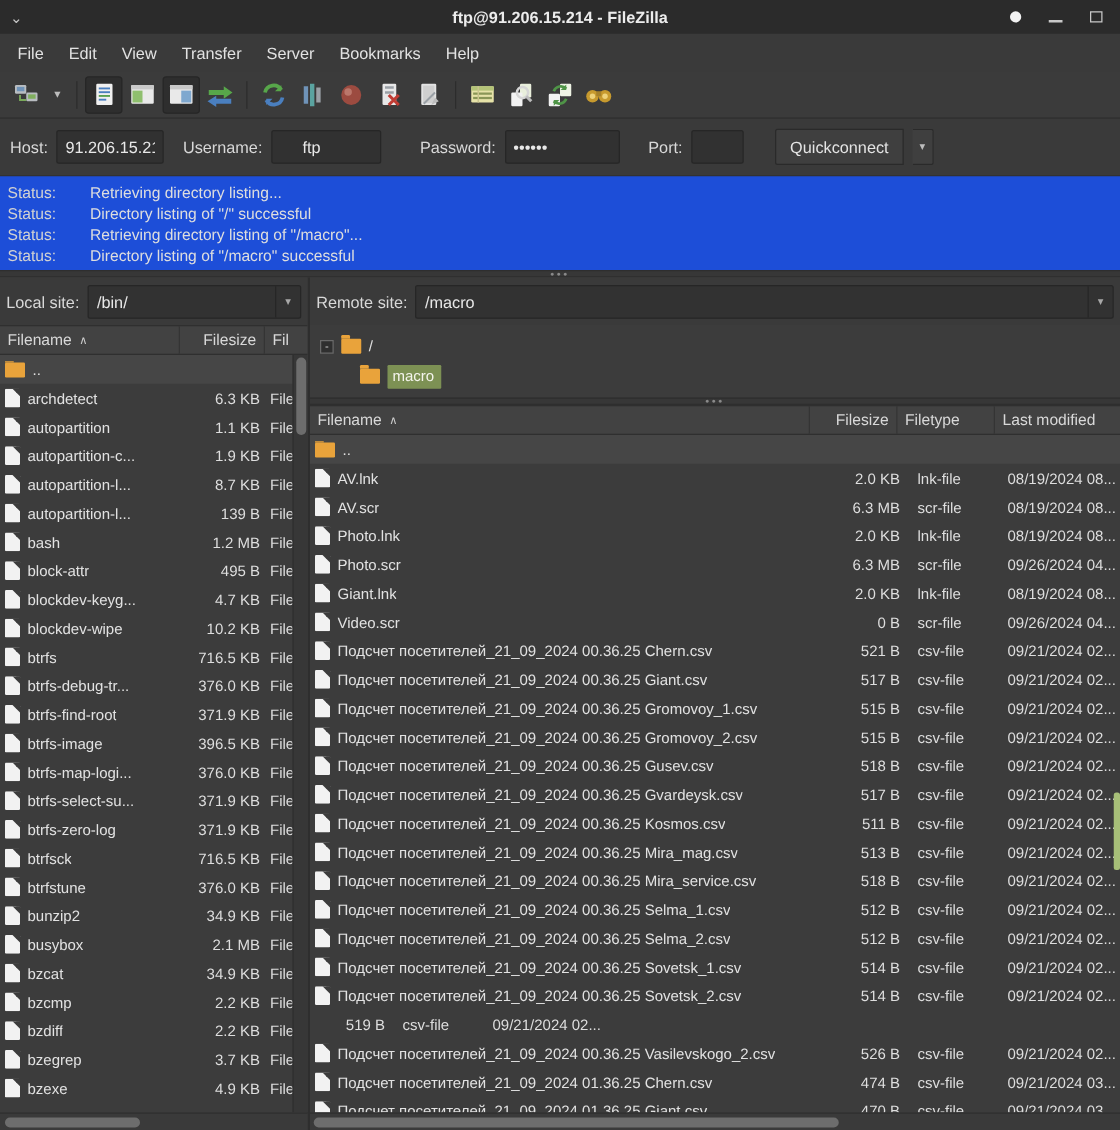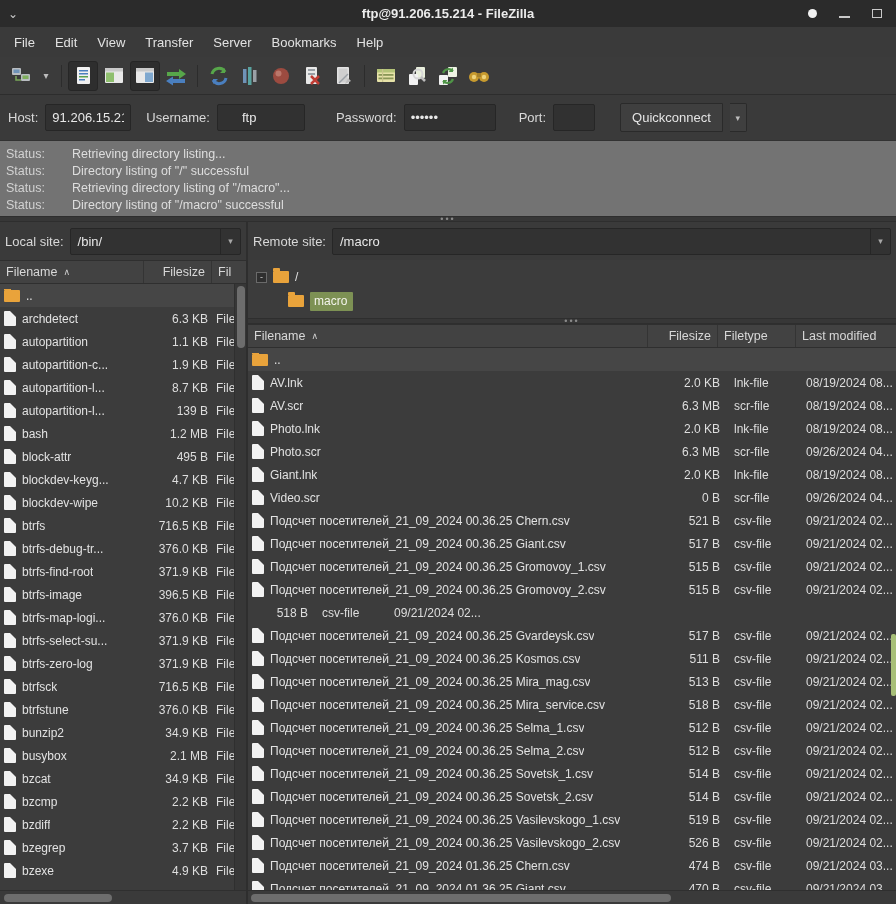--- a/index.html
+++ b/index.html
@@ -26,21 +26,21 @@
   .tool-btn.pressed { background:#2e2e2e; border-color:#262626; }
   .tool-sep { width:1px; height:22px; background:#2c2c2c; margin:0 5px; }
   .tool-dd { width:18px; height:30px; display:flex; align-items:center; justify-content:center; color:#bdbdbd; font-size:10px; }
   
   .quickbar { height:45px; display:flex; align-items:center; padding:0 8px; gap:7px; background:#3a3a3a; }
   .qc-label { color:#d8d8d8; font-size:13px; }
   .qc-input { height:27px; background:#313131; border:1px solid #262626; border-radius:2px; color:#e8e8e8; padding:0 6px; font-family:inherit; font-size:13px; outline:none; }
   .qc-btn { height:29px; background:#3f3f3f; border:1px solid #2a2a2a; border-radius:2px 0 0 2px; color:#e4e4e4; padding:0 11px; font-size:13px; }
   .qc-dd { height:29px; width:17px; background:#3f3f3f; border:1px solid #2a2a2a; border-left:none; border-radius:0 2px 2px 0; color:#bdbdbd; font-size:9px; display:flex; align-items:center; justify-content:center; }
   
-  .log { height:76px; background:#737373; padding-top:4px; border-top:1px solid #323232; overflow:hidden; }
+  .log { height:76px; background:#1d4ed8; padding-top:4px; border-top:1px solid #323232; overflow:hidden; }
   .log-line { display:flex; height:17px; align-items:center; font-size:12.5px; }
   .log-label { width:72px; padding-left:6px; color:#d2d2d2; }
   .log-msg { color:#dedede; }
   
   .sash { height:6px; background:#373737; display:flex; align-items:center; justify-content:center; border-top:1px solid #2e2e2e; border-bottom:1px solid #2e2e2e; }
   .sash .dots { color:#8a8a8a; font-size:9px; letter-spacing:2px; line-height:3px; }
   
   .main { display:flex; height:682px; }
   .left-pane { width:248px; border-right:2px solid #2e2e2e; display:flex; flex-direction:column; background:#3c3c3c; }
   .right-pane { flex:1; display:flex; flex-direction:column; background:#3c3c3c; min-width:0; }
@@ -722,20 +722,24 @@
     <div class="cell-name">
               <i class="ic-file"></i>
               <span>Подсчет посетителей_21_09_2024 00.36.25 Gromovoy_2.csv</span>
             </div>
     <div class="cell-size">515 B</div>
     <div class="cell-type">csv-file</div>
     <div class="cell-date">09/21/2024 02...</div>
   </div>
 
   <div class="row">
+    <div class="cell-name">
+              <i class="ic-file"></i>
+              <span>Подсчет посетителей_21_09_2024 00.36.25 Gusev.csv</span>
+            </div>
     <div class="cell-size">518 B</div>
     <div class="cell-type">csv-file</div>
     <div class="cell-date">09/21/2024 02...</div>
   </div>
 
   <div class="row">
     <div class="cell-name">
               <i class="ic-file"></i>
               <span>Подсчет посетителей_21_09_2024 00.36.25 Gvardeysk.csv</span>
             </div>
@@ -808,24 +812,20 @@
     <div class="cell-name">
               <i class="ic-file"></i>
               <span>Подсчет посетителей_21_09_2024 00.36.25 Sovetsk_2.csv</span>
             </div>
     <div class="cell-size">514 B</div>
     <div class="cell-type">csv-file</div>
     <div class="cell-date">09/21/2024 02...</div>
   </div>
 
   <div class="row">
-    <div class="cell-name">
-              <i class="ic-file"></i>
-              <span>Подсчет посетителей_21_09_2024 00.36.25 Vasilevskogo_1.csv</span>
-            </div>
     <div class="cell-size">519 B</div>
     <div class="cell-type">csv-file</div>
     <div class="cell-date">09/21/2024 02...</div>
   </div>
 
   <div class="row">
     <div class="cell-name">
               <i class="ic-file"></i>
               <span>Подсчет посетителей_21_09_2024 00.36.25 Vasilevskogo_2.csv</span>
             </div>

